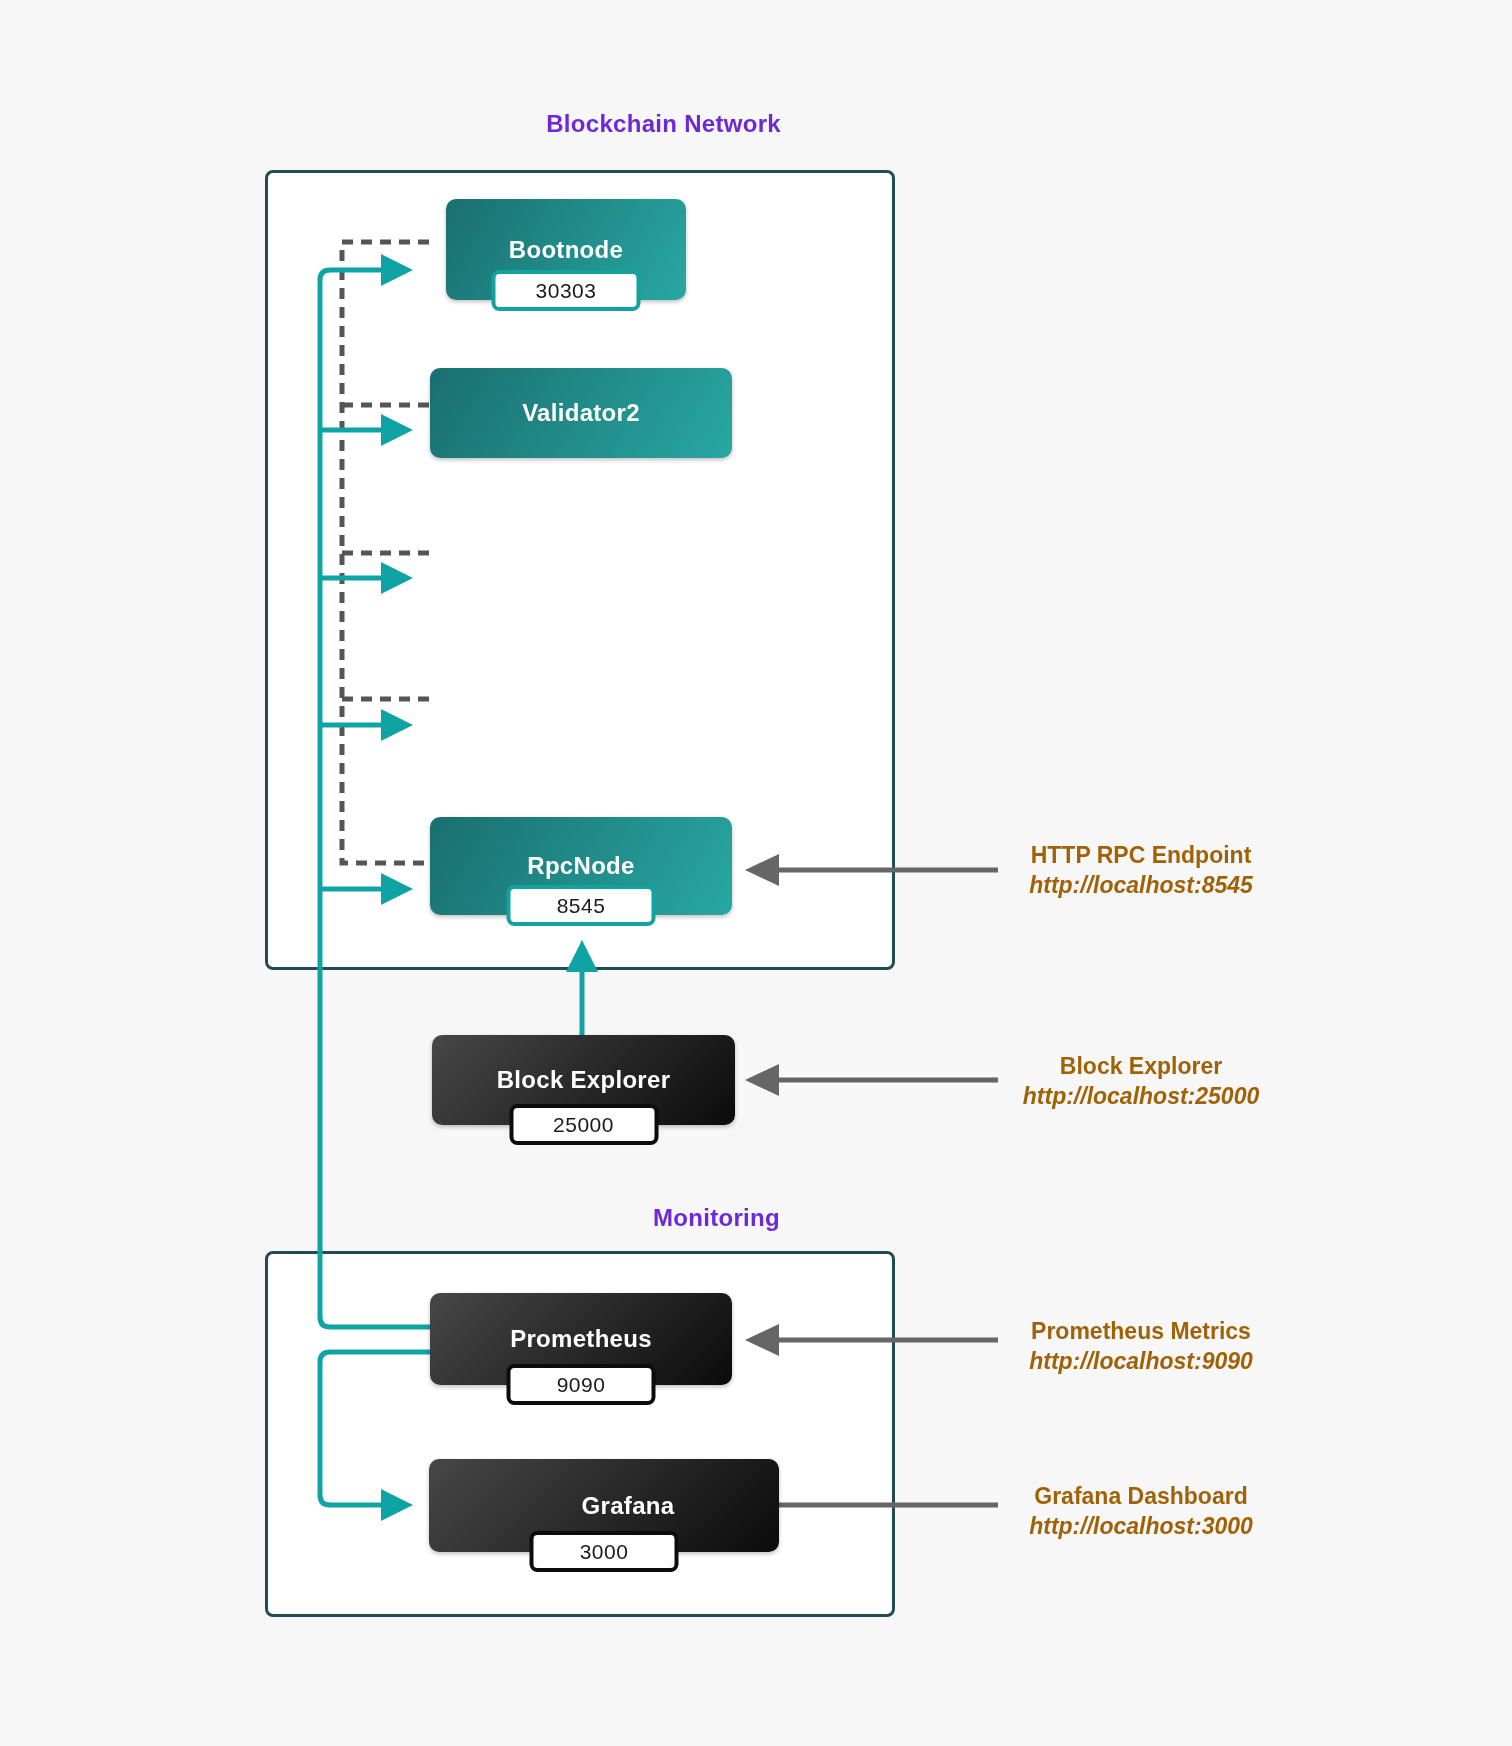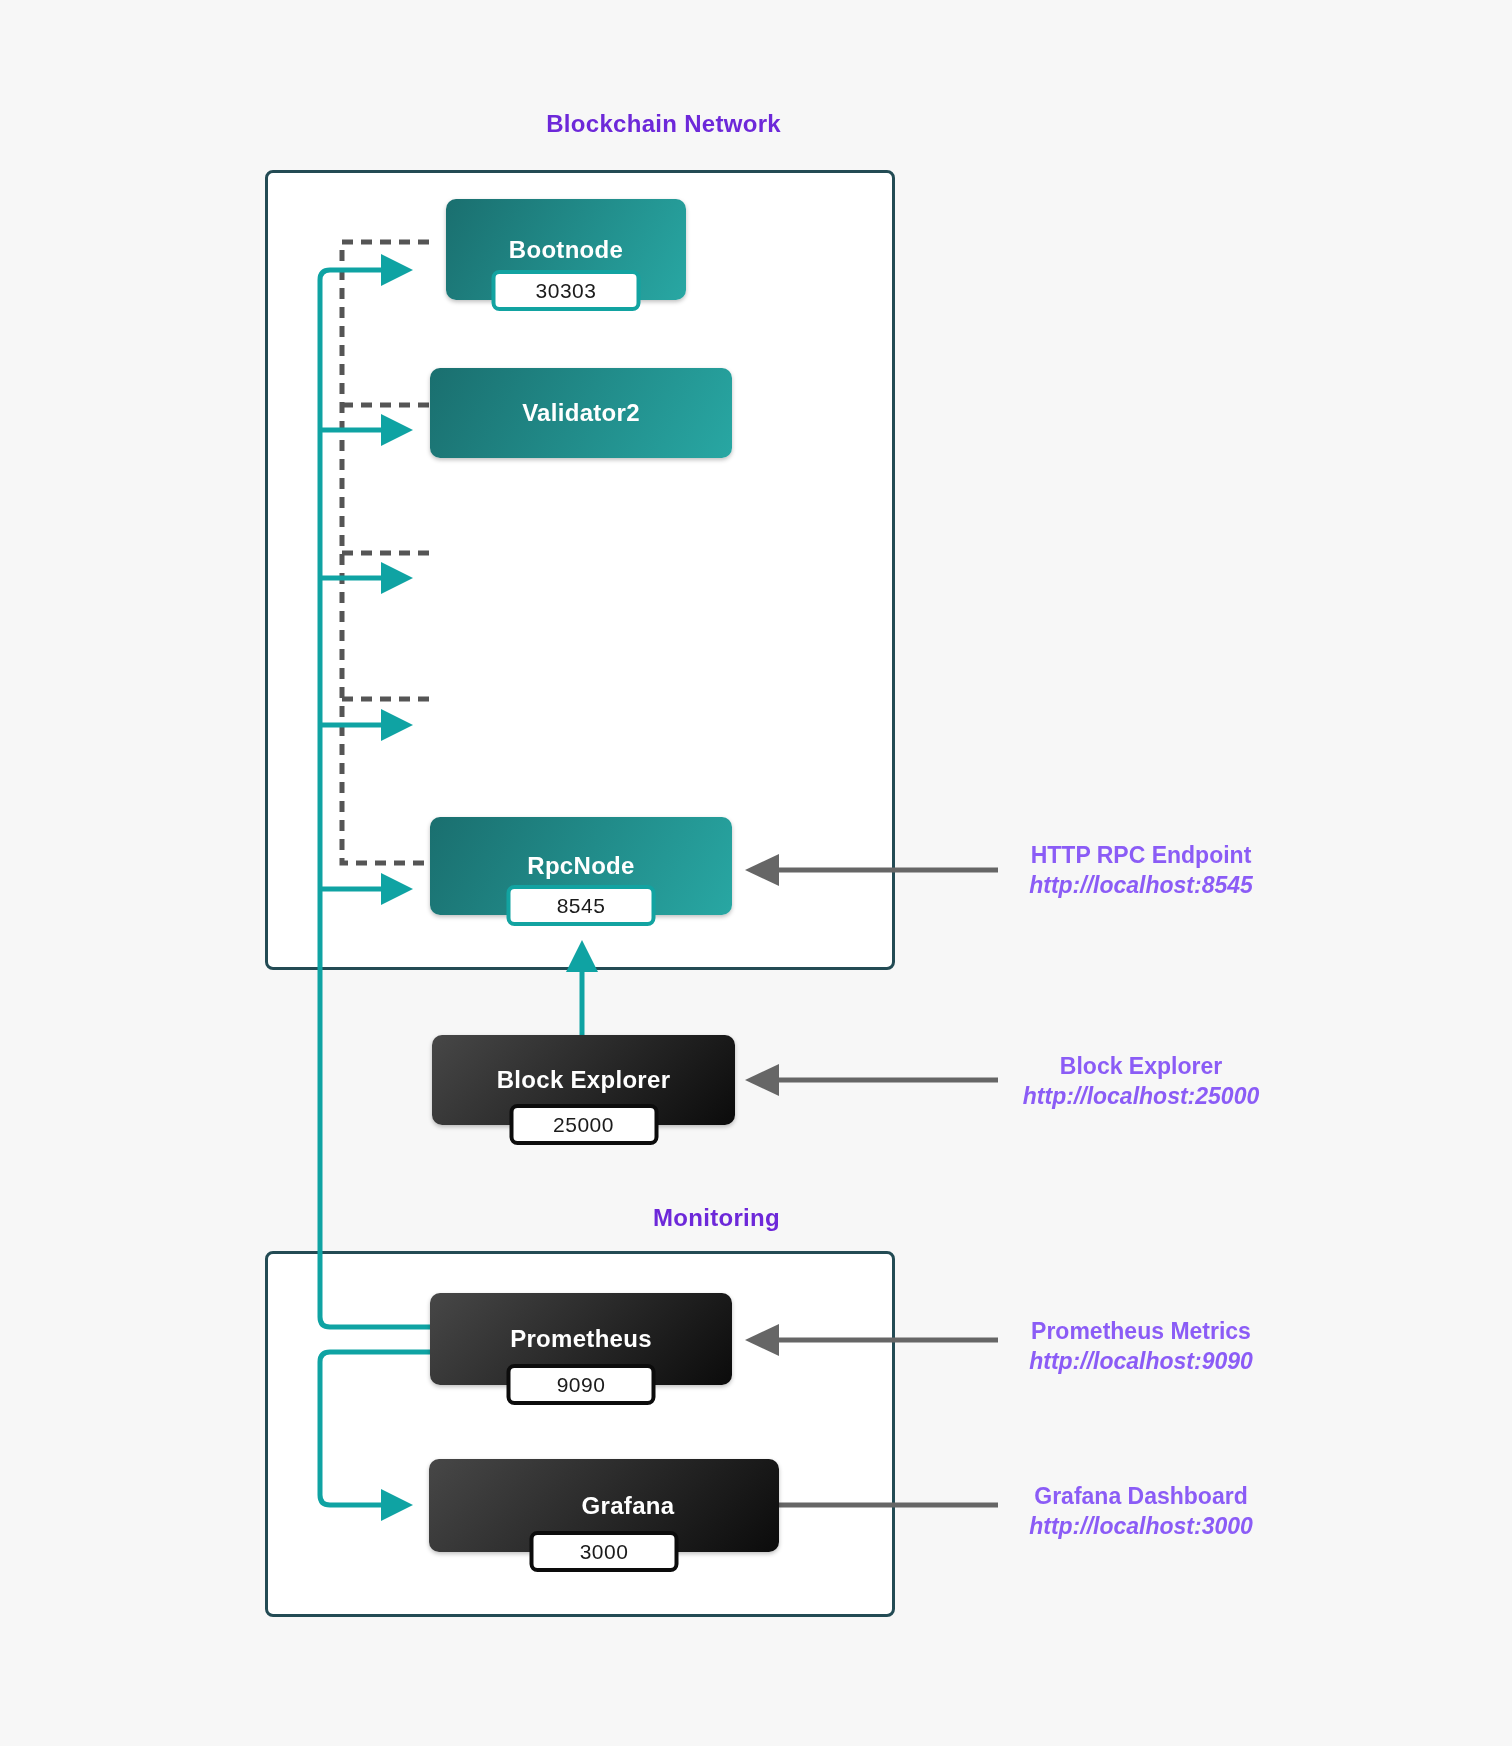--- a/index.html
+++ b/index.html
@@ -46,21 +46,21 @@
     width:141px; height:33px; background:#ffffff; border-radius:8px;
     display:flex; align-items:center; justify-content:center;
     font-size:21px; font-weight:400; color:#1b1b1b; letter-spacing:0.5px;
     box-sizing:content-box;
   }
   .badge--teal { border:4px solid #12a3a1; bottom:-11px; }
   .badge--dark { border:4px solid #0c0c0c; bottom:-20px; }
 
   .endpoint {
     position:absolute; left:991px; width:300px; text-align:center; z-index:3;
-    color:#8b5cf6; font-size:23px; font-weight:700; line-height:30px;
+    color:#a16207; font-size:23px; font-weight:700; line-height:30px;
   }
   .endpoint .url { font-style:italic; }
   .ep-rpc        { top:840px; }
   .ep-explorer   { top:1051px; }
   .ep-prometheus { top:1316px; }
   .ep-grafana    { top:1481px; }
 </style>
 </head>
 <body>
 

